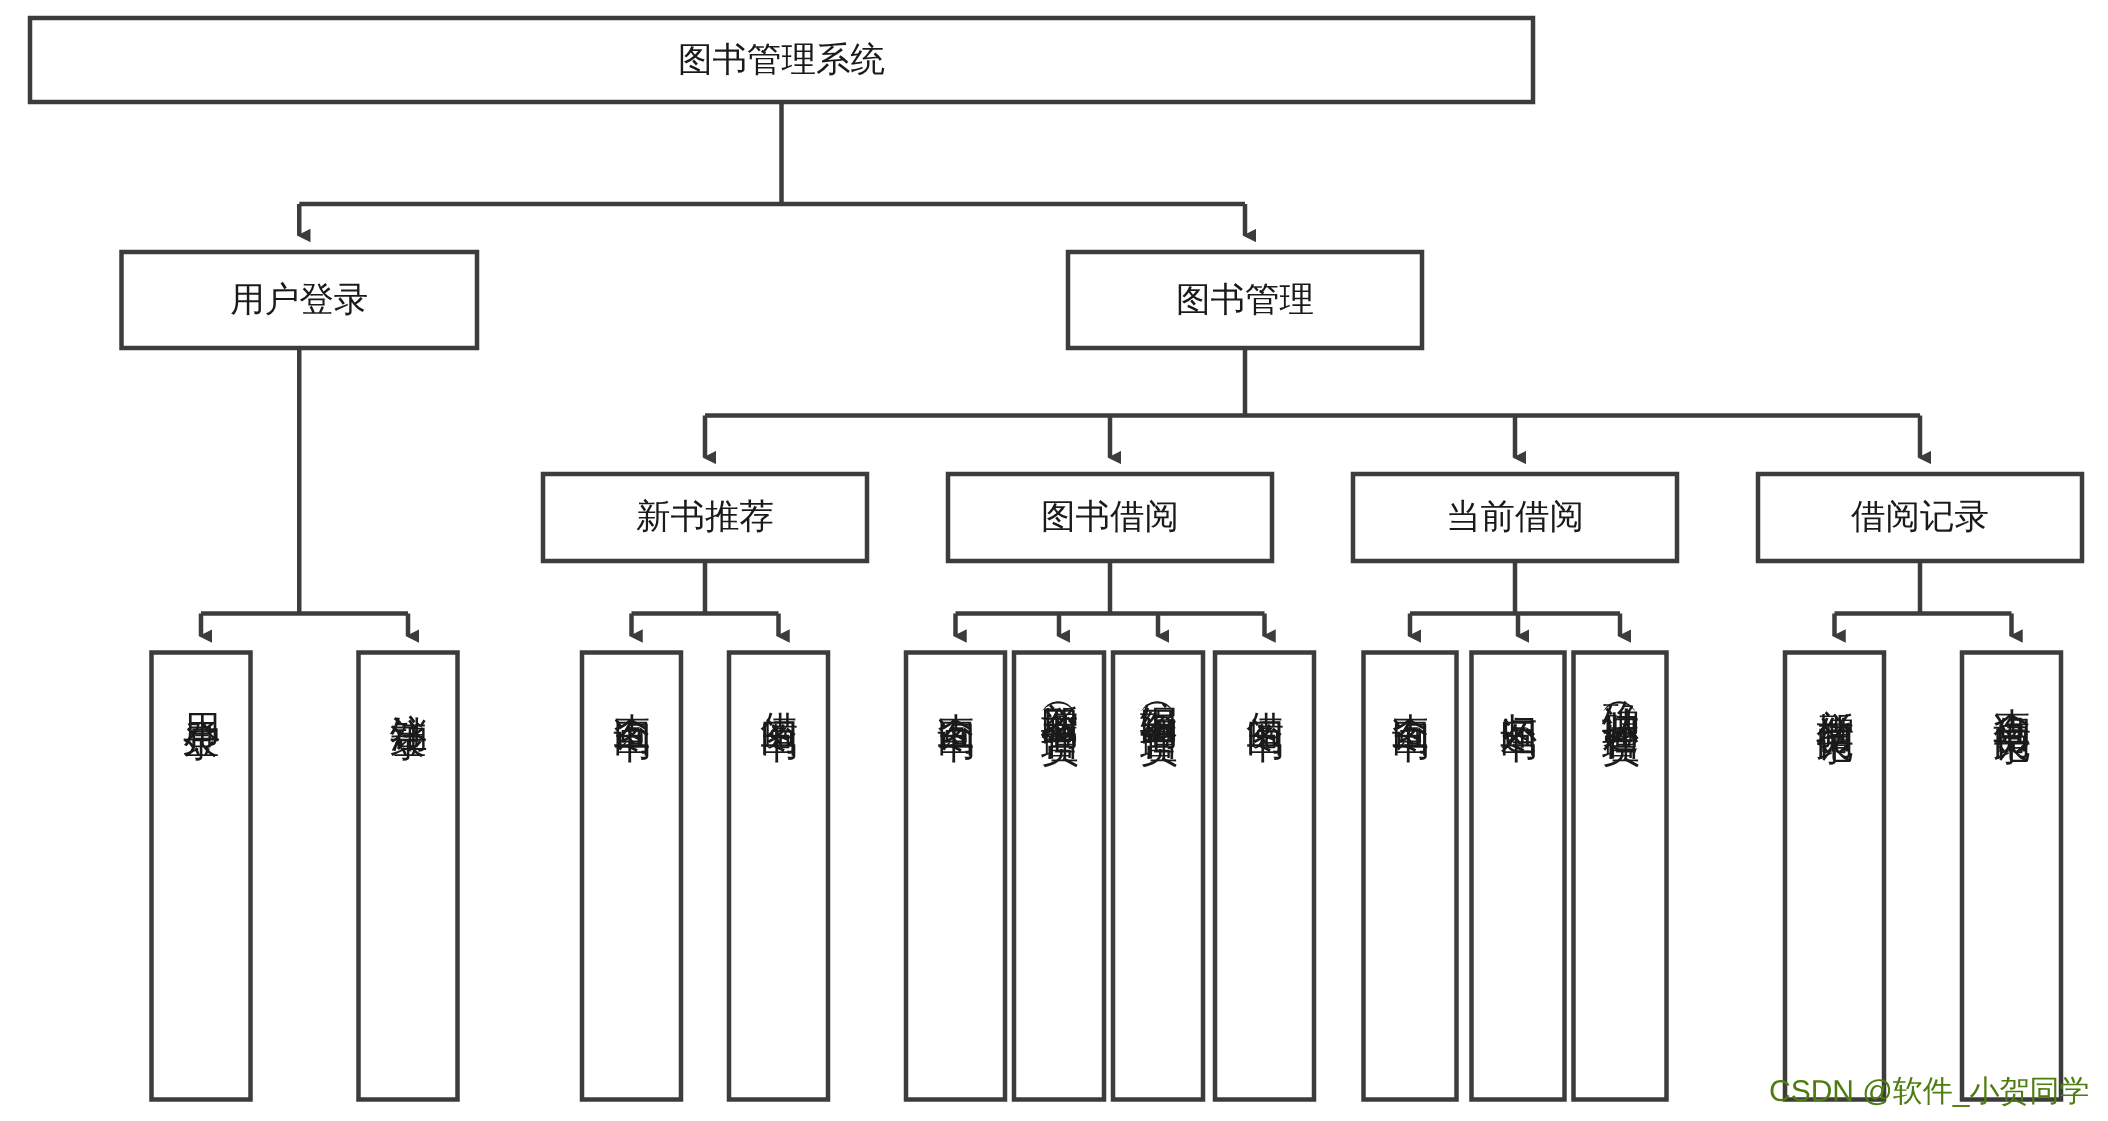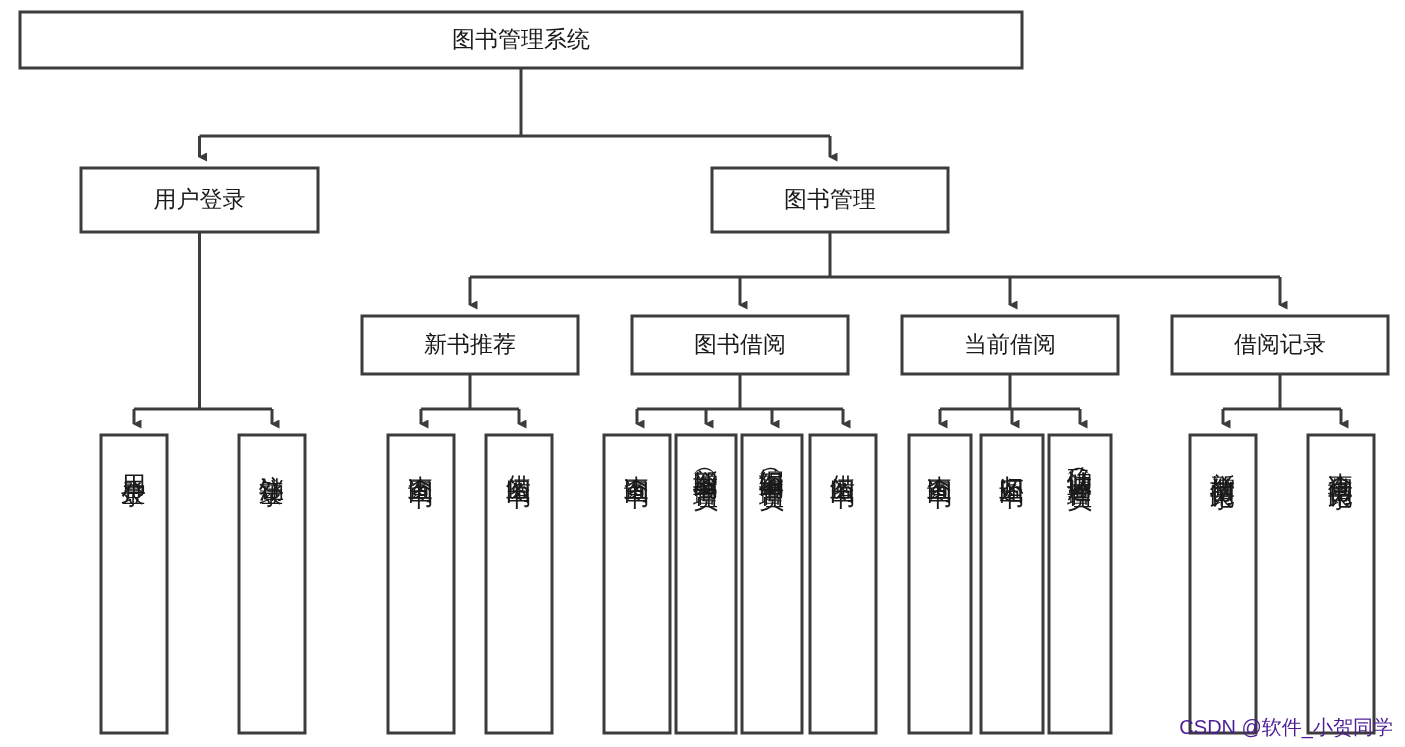--- a/index.html
+++ b/index.html
@@ -54,21 +54,21 @@
   .arrow-head {
     fill: #3c3c3c;
     stroke: none;
   }
   .watermark {
     position: absolute;
     right: 12px;
     bottom: 6px;
     font-family: "Liberation Sans", "DejaVu Sans", sans-serif;
     font-size: 20px;
-    color: #4c1d95;
+    color: #4d7c0f;
     white-space: nowrap;
     user-select: none;
   }
 </style>
 </head>
 <body>
 
 <div id="diagram-root">
   <svg class="diagram" viewBox="0 0 1405 747">
     <defs>

